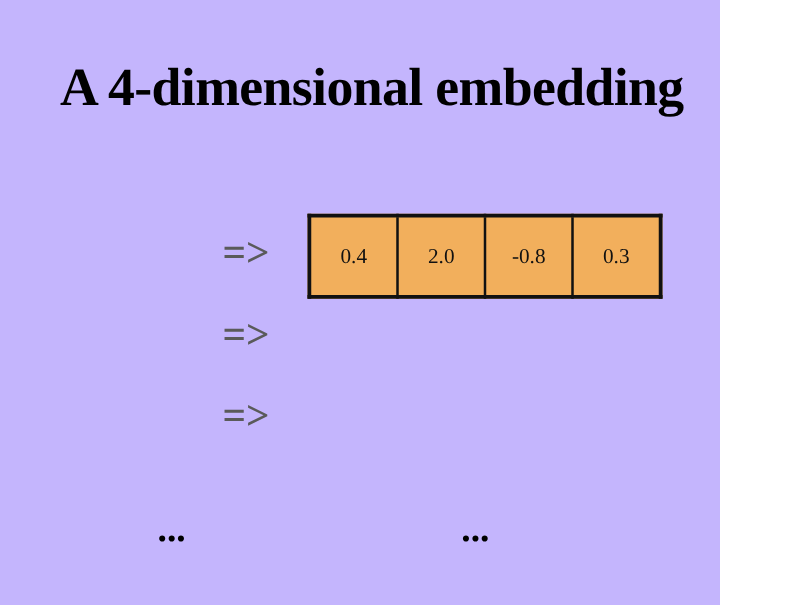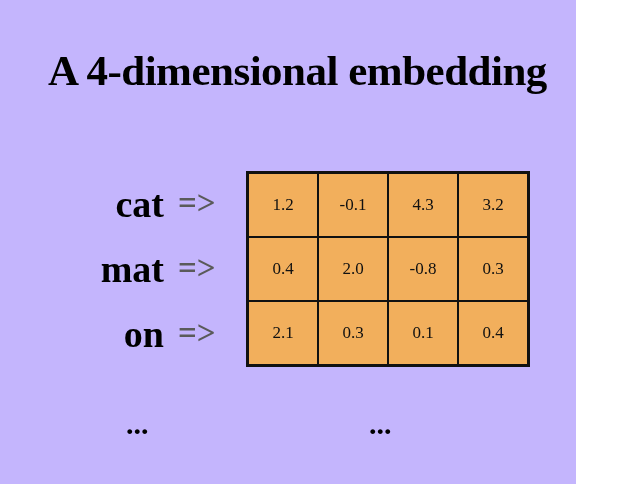--- a/index.html
+++ b/index.html
@@ -107,55 +107,40 @@
 </head>
 <body>
 
 <div id="slide">
 
   <div id="slide-title">A 4-dimensional embedding</div>
 
   <div id="word-list">
 
     <div class="word-row">
-      <span class="word-label">cat</span>
       <span class="arrow-glyph">=&gt;</span>
     </div>
 
     <div class="word-row">
-      <span class="word-label">mat</span>
       <span class="arrow-glyph">=&gt;</span>
     </div>
 
     <div class="word-row">
-      <span class="word-label">on</span>
       <span class="arrow-glyph">=&gt;</span>
     </div>
 
   </div>
 
   <table id="embedding-matrix">
     <tbody>
       <tr>
-        <td>1.2</td>
-        <td>-0.1</td>
-        <td>4.3</td>
-        <td>3.2</td>
-      </tr>
-      <tr>
         <td>0.4</td>
         <td>2.0</td>
         <td>-0.8</td>
         <td>0.3</td>
-      </tr>
-      <tr>
-        <td>2.1</td>
-        <td>0.3</td>
-        <td>0.1</td>
-        <td>0.4</td>
       </tr>
     </tbody>
   </table>
 
   <div class="ellipsis-mark" id="ellipsis-words">...</div>
 
   <div class="ellipsis-mark" id="ellipsis-matrix">...</div>
 
 </div>
 

